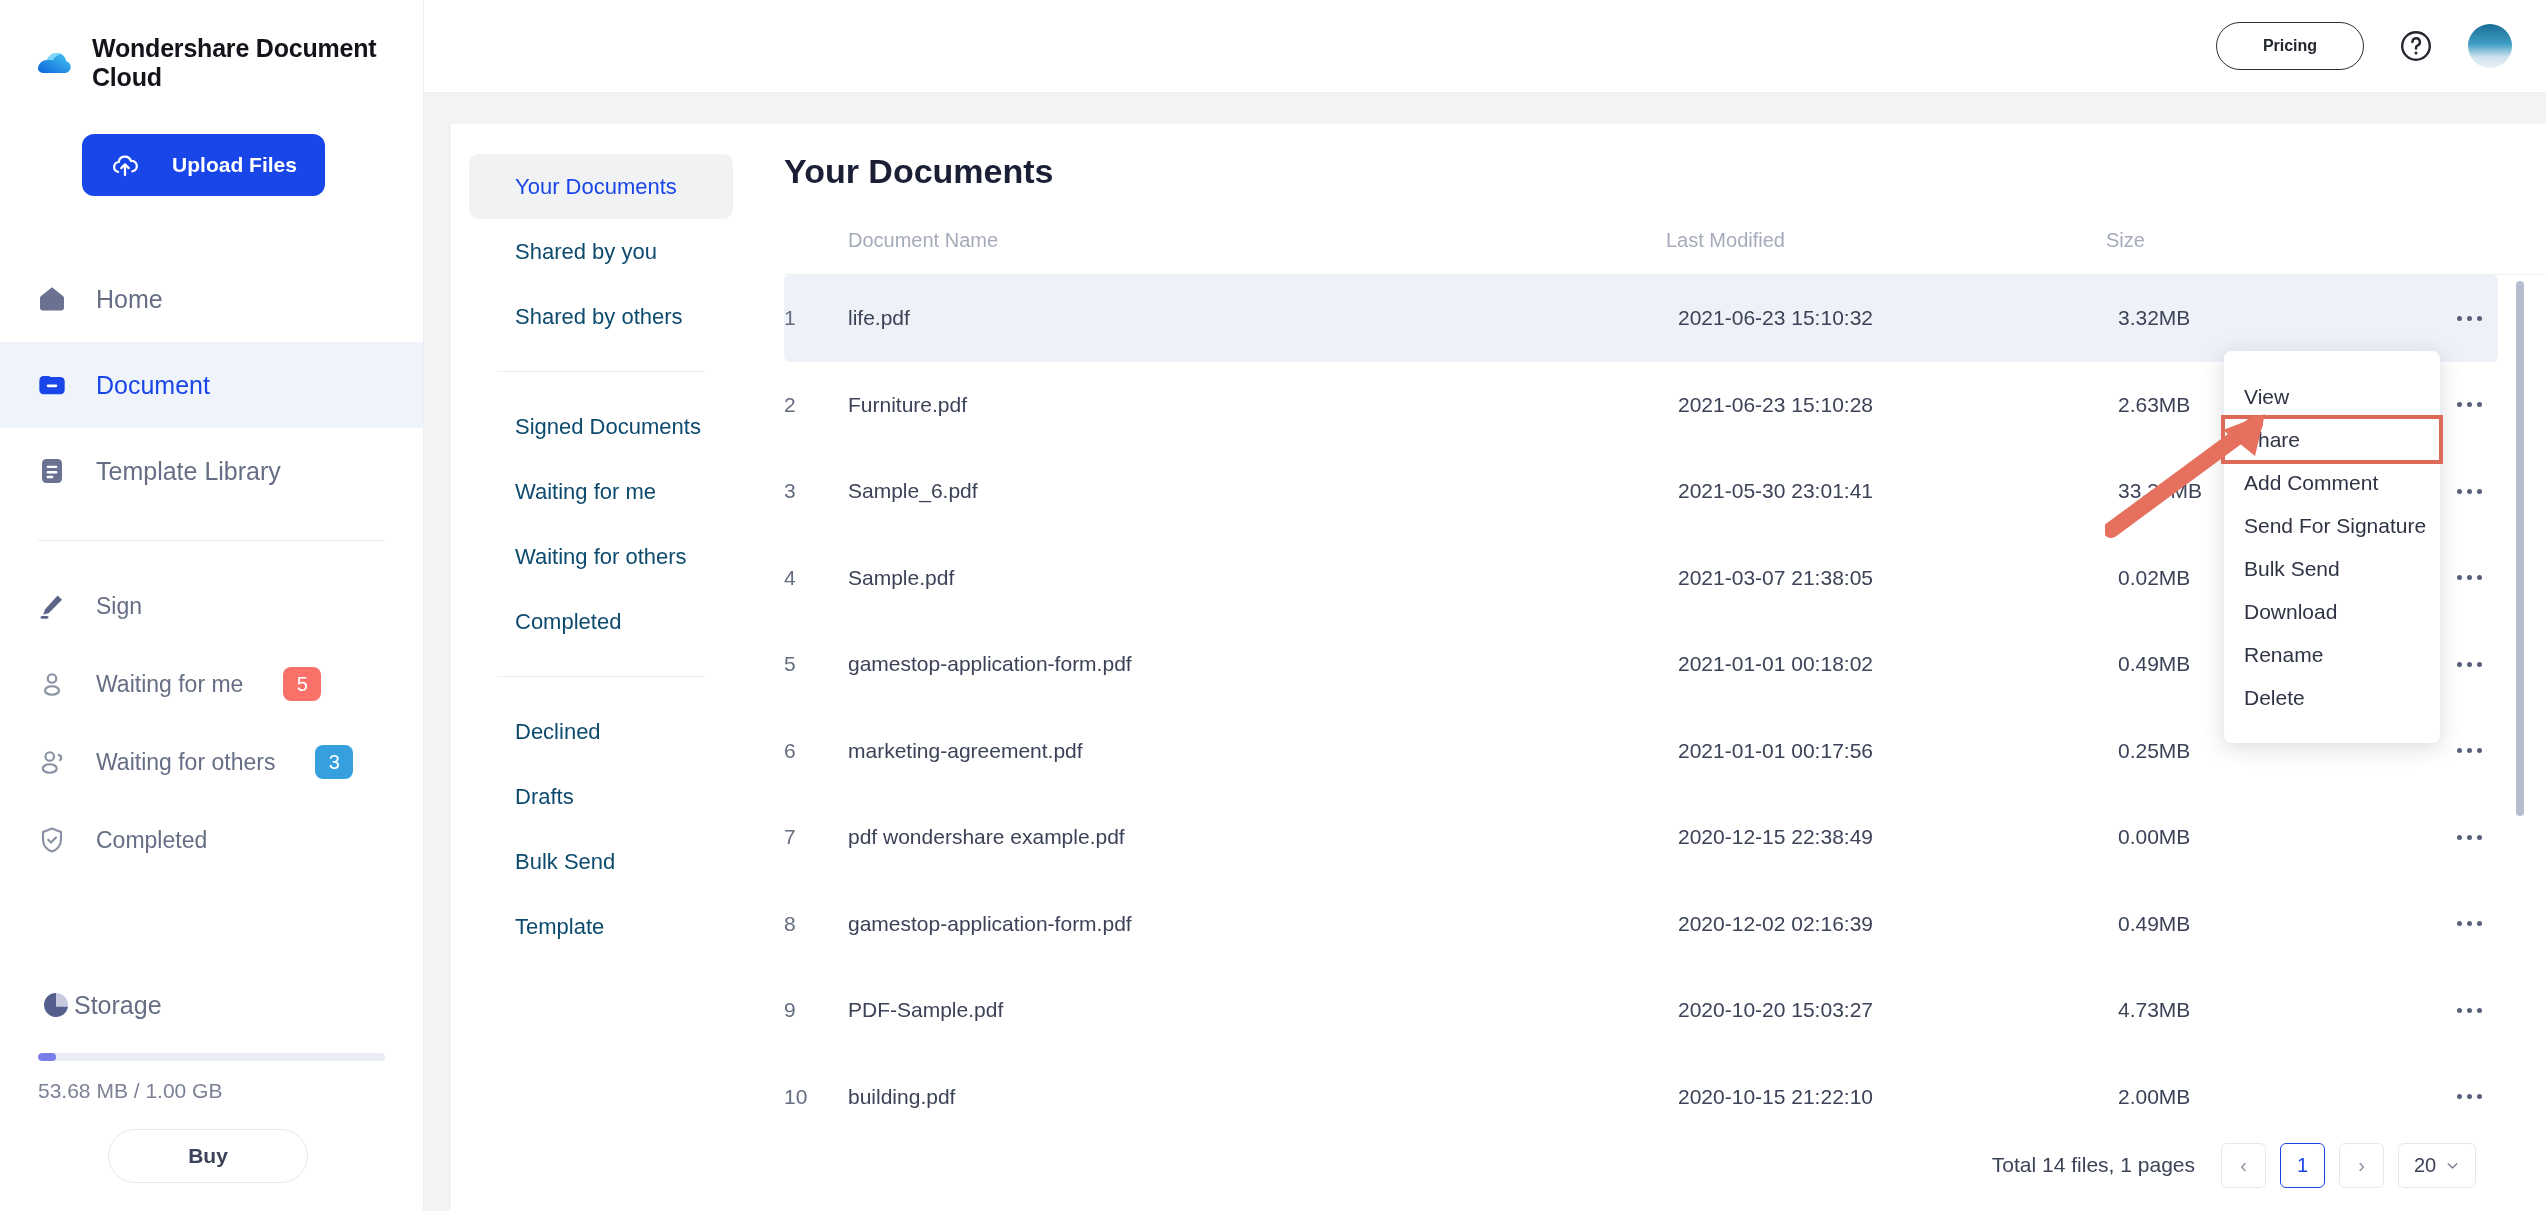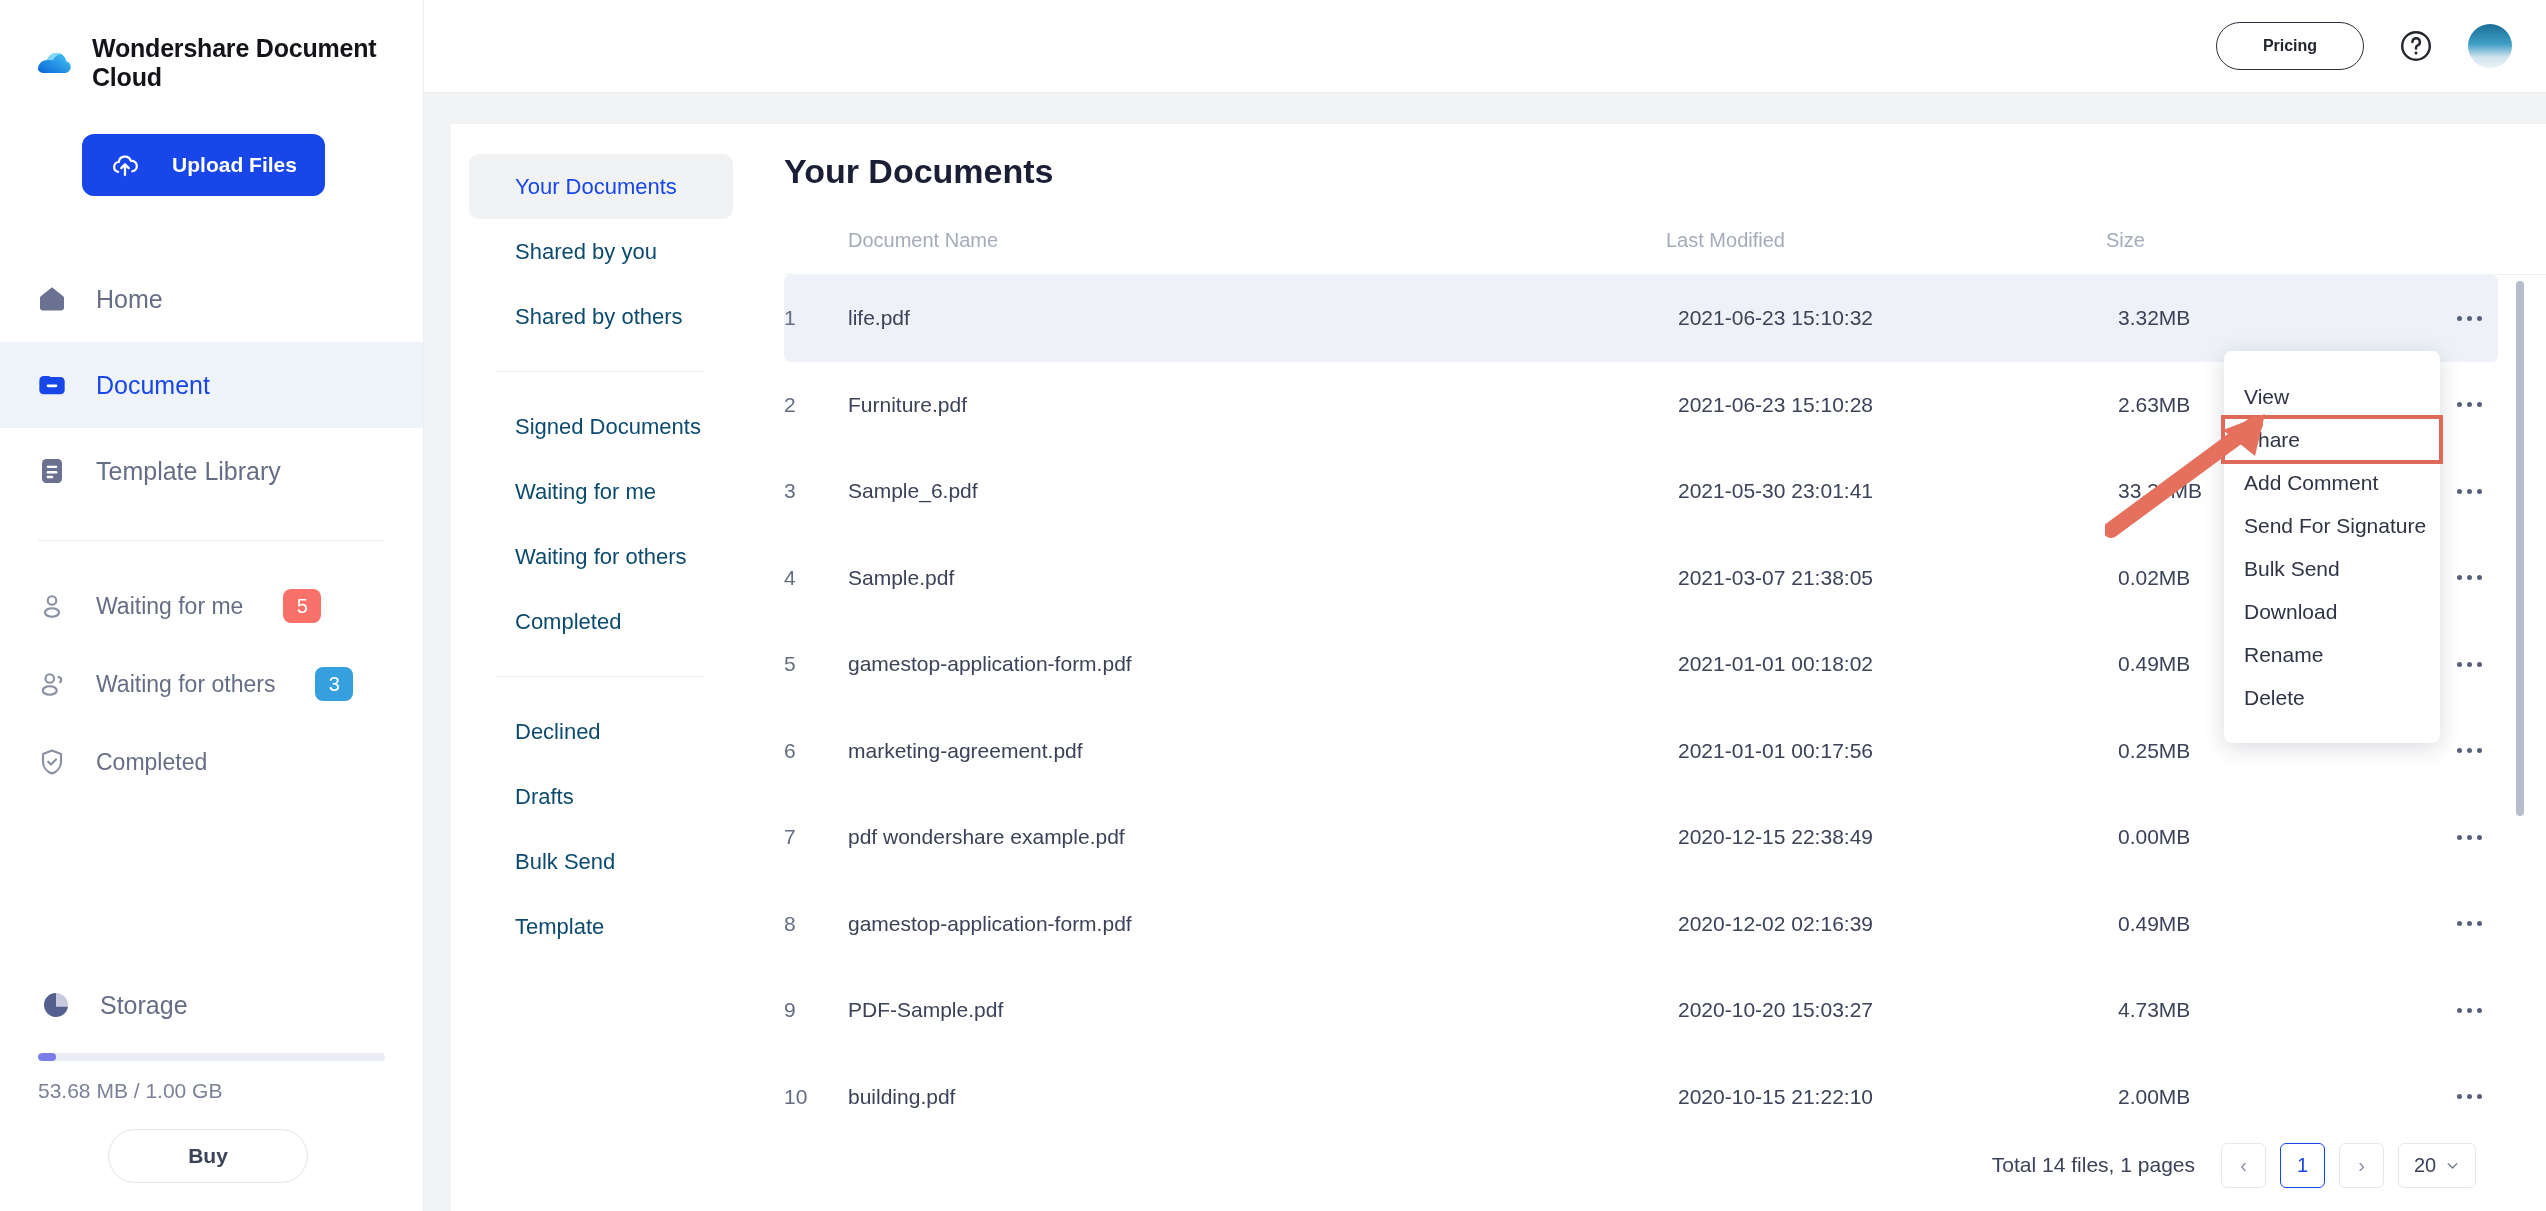--- a/index.html
+++ b/index.html
@@ -46,21 +46,21 @@
   .nav-sec .nav-label { font-size: 23px; }
   .badge {
     min-width: 38px; height: 34px; border-radius: 8px;
     display: flex; align-items: center; justify-content: center;
     color: #fff; font-size: 20px; font-weight: 500; padding: 0 10px; margin-left: 14px;
   }
   .badge.red { background: #fa7169; }
   .badge.blue { background: #35a0dd; }
 
   .storage-block { position: absolute; bottom: 28px; left: 0; right: 0; padding: 0 38px; }
-  .storage-head { display: flex; align-items: center; gap: 26px; padding-left: 0; margin-bottom: 30px; }
+  .storage-head { display: flex; align-items: center; padding-left: 0; margin-bottom: 30px; }
   .storage-title { font-size: 25px; color: #666e85; }
   .storage-bar { height: 8px; border-radius: 4px; background: #e9ebf5; overflow: hidden; }
   .storage-fill { height: 100%; width: 5.2%; background: #7a7ce8; border-radius: 4px; }
   .storage-text { margin-top: 18px; font-size: 21px; color: #7b8296; }
   .buy-btn {
     margin: 26px 0 0 70px; width: 200px; height: 54px;
     border: 1px solid #e3e6ee; background: #fff; border-radius: 27px;
     font-size: 21px; font-weight: bold; color: #3c4257; cursor: pointer;
     font-family: "Liberation Sans", sans-serif;
   }
@@ -207,20 +207,29 @@
               <rect x="8" y="15.6" width="5" height="1.8" rx=".9" fill="#fff"></rect>
             </svg>
         </span>
         <span class="nav-label">Template Library</span>
       </div>
     </nav>
 
     <div class="divider"></div>
 
     <nav class="nav-sec">
+      <div class="nav-item">
+        <span class="nav-icon">
+          <svg width="30" height="30" viewBox="0 0 24 24" fill="none" stroke="#5b6487" stroke-width="2.2" stroke-linecap="round">
+              <path d="M16.5 3.5 20 7 9.5 17.5 5 19l1.5-4.5z" fill="#5b6487" stroke="none"></path>
+              <path d="M4 21h4"></path>
+            </svg>
+        </span>
+        <span class="nav-label">Sign</span>
+      </div>
 
       <div class="nav-item">
         <span class="nav-icon">
           <svg width="30" height="30" viewBox="0 0 24 24" fill="none" stroke="#8a90a3" stroke-width="1.7">
               <circle cx="12" cy="7.6" r="3.4"></circle>
               <ellipse cx="12" cy="17.2" rx="5.6" ry="3.4"></ellipse>
             </svg>
         </span>
         <span class="nav-label">Waiting for me</span>
         <span class="badge red">5</span>

